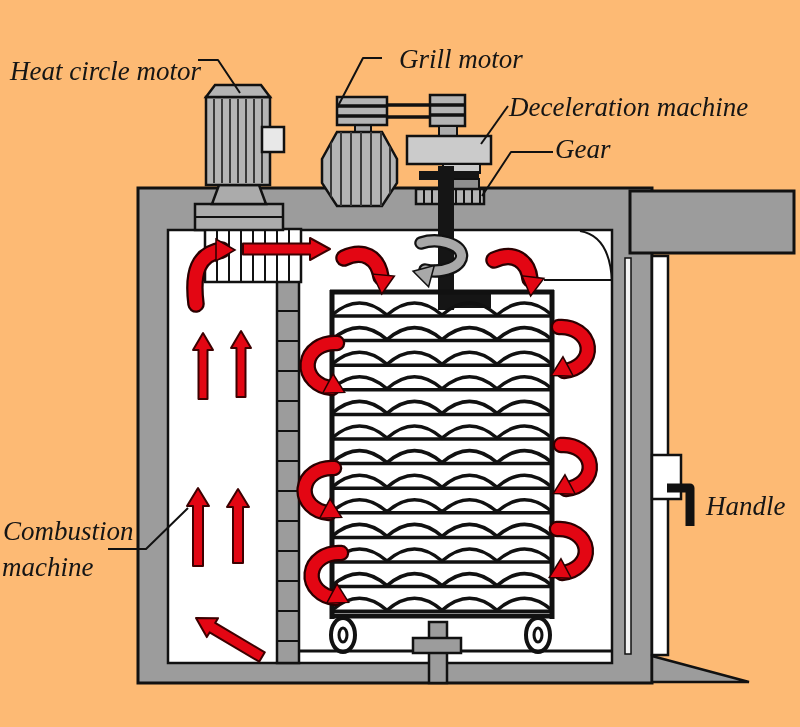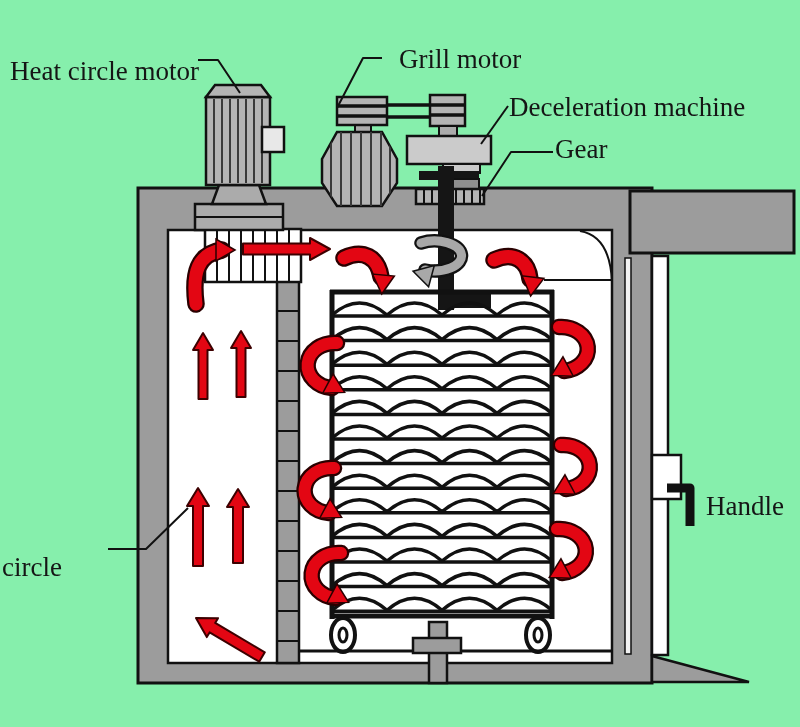--- a/index.html
+++ b/index.html
@@ -1,17 +1,17 @@
 <!DOCTYPE html>
 <html><head>
 <meta charset="utf-8">
 <style>
   html,body{margin:0;padding:0;background:#ffffff;}
-  .stage{position:relative;width:800px;height:727px;background:#86efac;overflow:hidden;
-         font-family:"Liberation Serif", serif;}
+  .stage{position:relative;width:800px;height:727px;background:#fdba74;overflow:hidden;
+         font-family:"Liberation Serif", serif;font-style:italic;}
   .stage svg{position:absolute;left:0;top:0;}
   .lbl{position:absolute;color:#151515;font-size:27px;line-height:1.05;white-space:nowrap;}
 </style>
 </head>
 <body>
 
 <div class="stage">
 
 <svg width="800" height="727" viewBox="0 0 800 727">
   <defs>
@@ -217,15 +217,16 @@
         <polyline points="508,106 481,144"></polyline>
         <polyline points="553,152 511,152 482,196"></polyline>
         <polyline points="108,549 146,549 188,508"></polyline>
       </g>
 </svg>
 
 <div class="lbl" style="left:10px;top:57px">Heat circle motor</div>
 <div class="lbl" style="left:399px;top:45px">Grill motor</div>
 <div class="lbl" style="left:509px;top:93px">Deceleration machine</div>
 <div class="lbl" style="left:555px;top:135px">Gear</div>
-<div class="lbl" style="left:2px;top:553px">circle</div>
+<div class="lbl" style="left:3px;top:517px">Combustion</div>
+<div class="lbl" style="left:2px;top:553px">machine</div>
 <div class="lbl" style="left:706px;top:492px">Handle</div>
 </div>
 
 </body></html>

